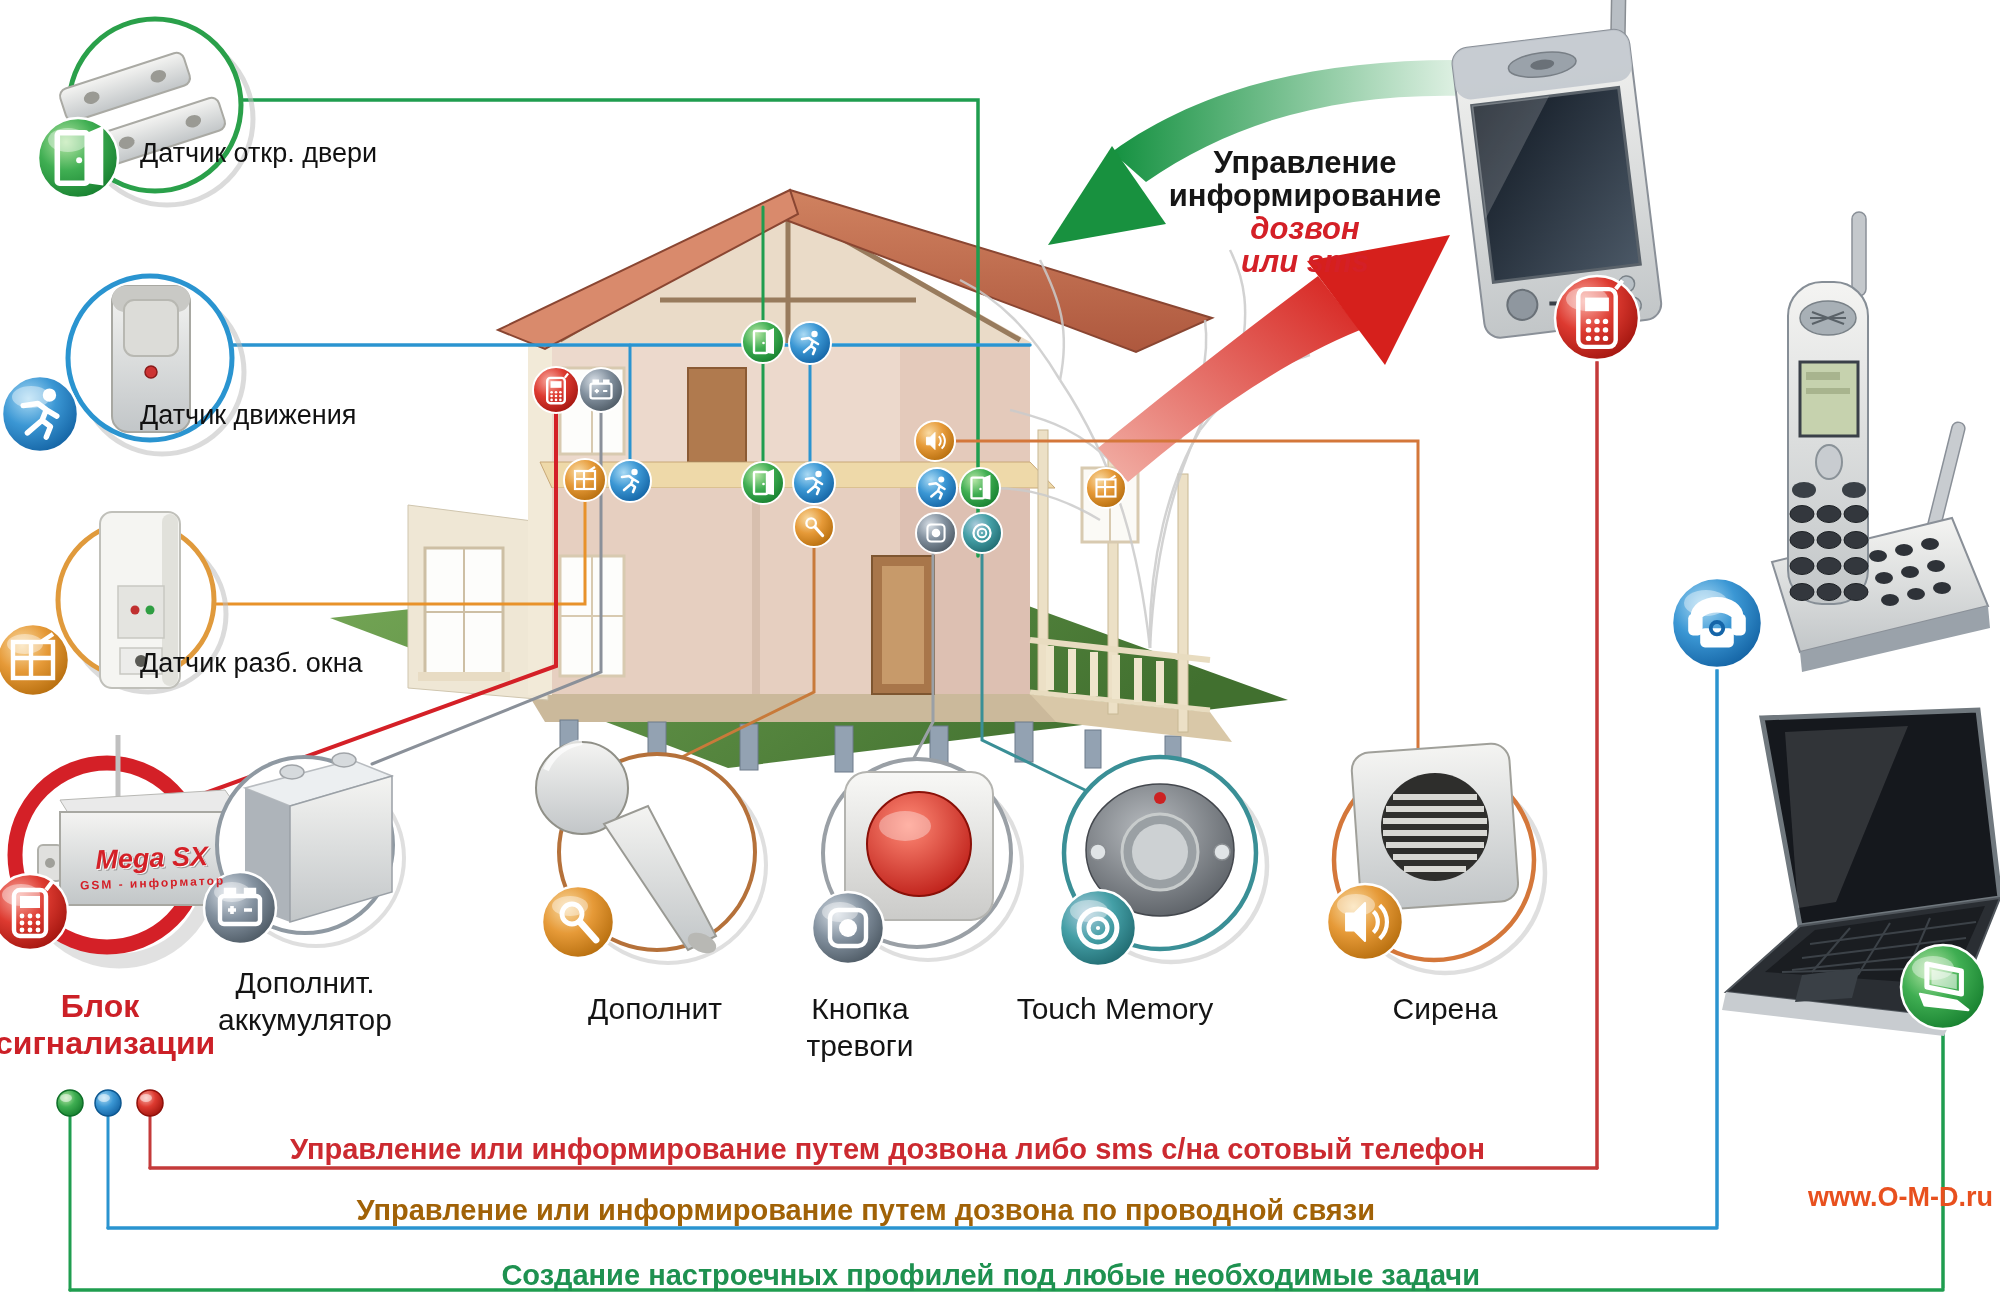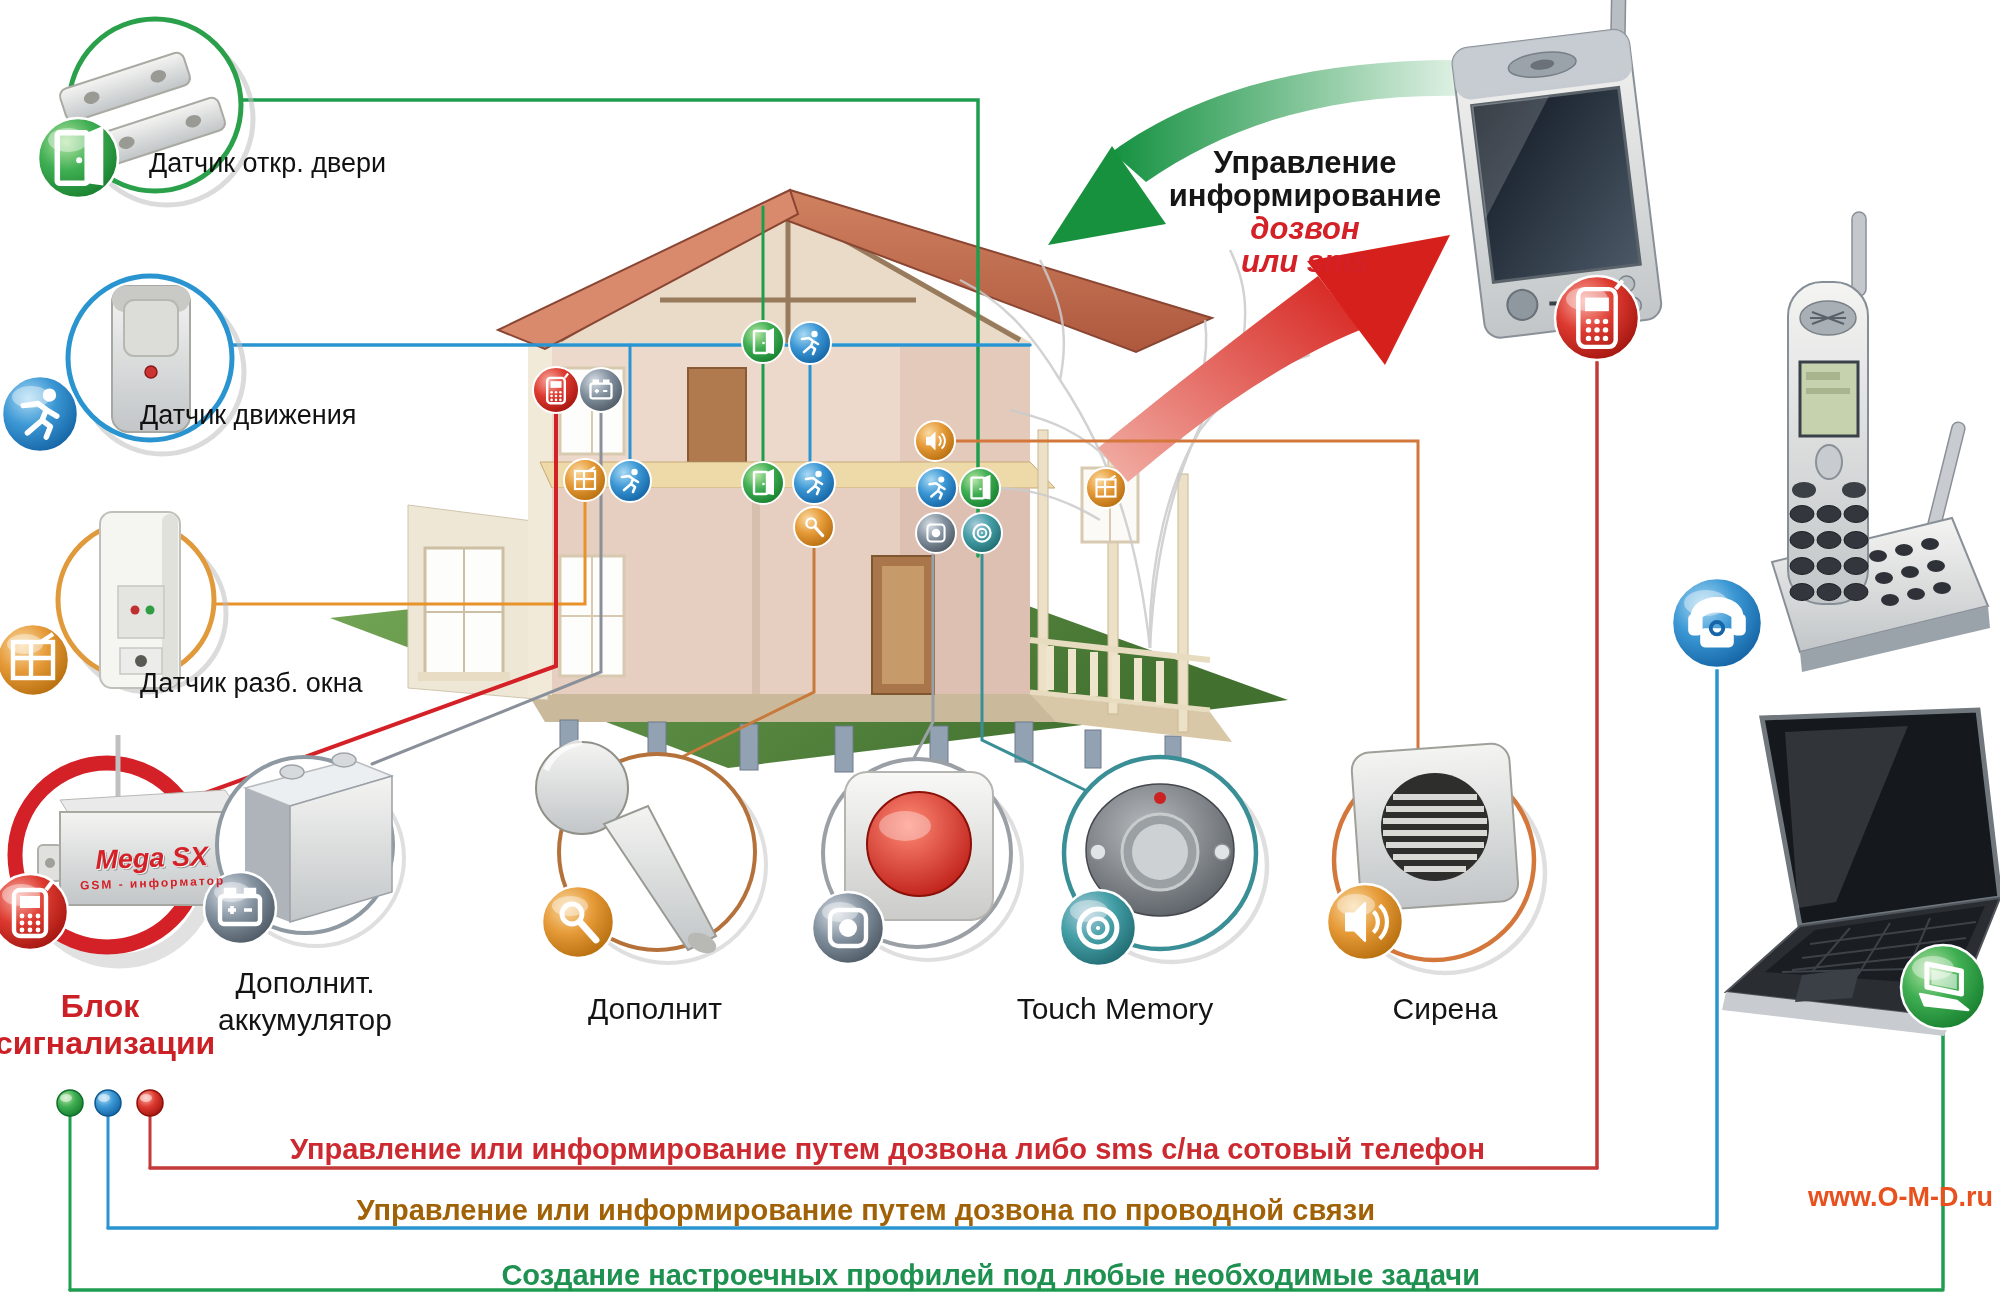--- a/index.html
+++ b/index.html
@@ -623,40 +623,44 @@
   <g>
     <circle cx="70" cy="1103" r="13" fill="url(#sphG)" stroke="#0e6e28" stroke-width="1.5"></circle>
     <ellipse cx="66" cy="1098" rx="6" ry="4" fill="#fff" opacity="0.5"></ellipse>
     <circle cx="108" cy="1103" r="13" fill="url(#sphB)" stroke="#0d578f" stroke-width="1.5"></circle>
     <ellipse cx="104" cy="1098" rx="6" ry="4" fill="#fff" opacity="0.5"></ellipse>
     <circle cx="150" cy="1103" r="13" fill="url(#sphR)" stroke="#8f100a" stroke-width="1.5"></circle>
     <ellipse cx="146" cy="1098" rx="6" ry="4" fill="#fff" opacity="0.5"></ellipse>
   </g>
 </svg>
 
-<div class="lbl" style="left:140px;top:148px;margin-left:9px;">Датчик откр. двери</div>
+<div class="lbl" style="left:140px;top:138px;">Датчик откр. двери</div>
 <div class="lbl" style="left:140px;top:400px;">Датчик движения</div>
-<div class="lbl" style="left:140px;top:668px;text-align:right;">Датчик разб. окна</div>
+<div class="lbl" style="left:140px;top:648px;text-align:right;">Датчик разб. окна</div>
 
 <div class="brand">
   <div class="b1">Mega SX</div>
   <div class="b2">GSM - информатор</div>
 </div>
 
 <div class="alarm-lbl">
   <div>Блок</div>
   <div>сигнализации</div>
 </div>
 
 <div class="devlbl" style="left:195px;top:964px;">
   <div>Дополнит.</div>
   <div>аккумулятор</div>
 </div>
 <div class="devlbl" style="left:545px;top:990px;">
   <div>Дополнит</div>
+</div>
+<div class="devlbl" style="left:750px;top:990px;">
+  <div>Кнопка</div>
+  <div>тревоги</div>
 </div>
 <div class="devlbl" style="left:1005px;top:990px;">
   <div>Touch Memory</div>
 </div>
 <div class="devlbl" style="left:1335px;top:990px;">
   <div>Сирена</div>
 </div>
 
 <div class="heading">
   <div>Управление</div>

